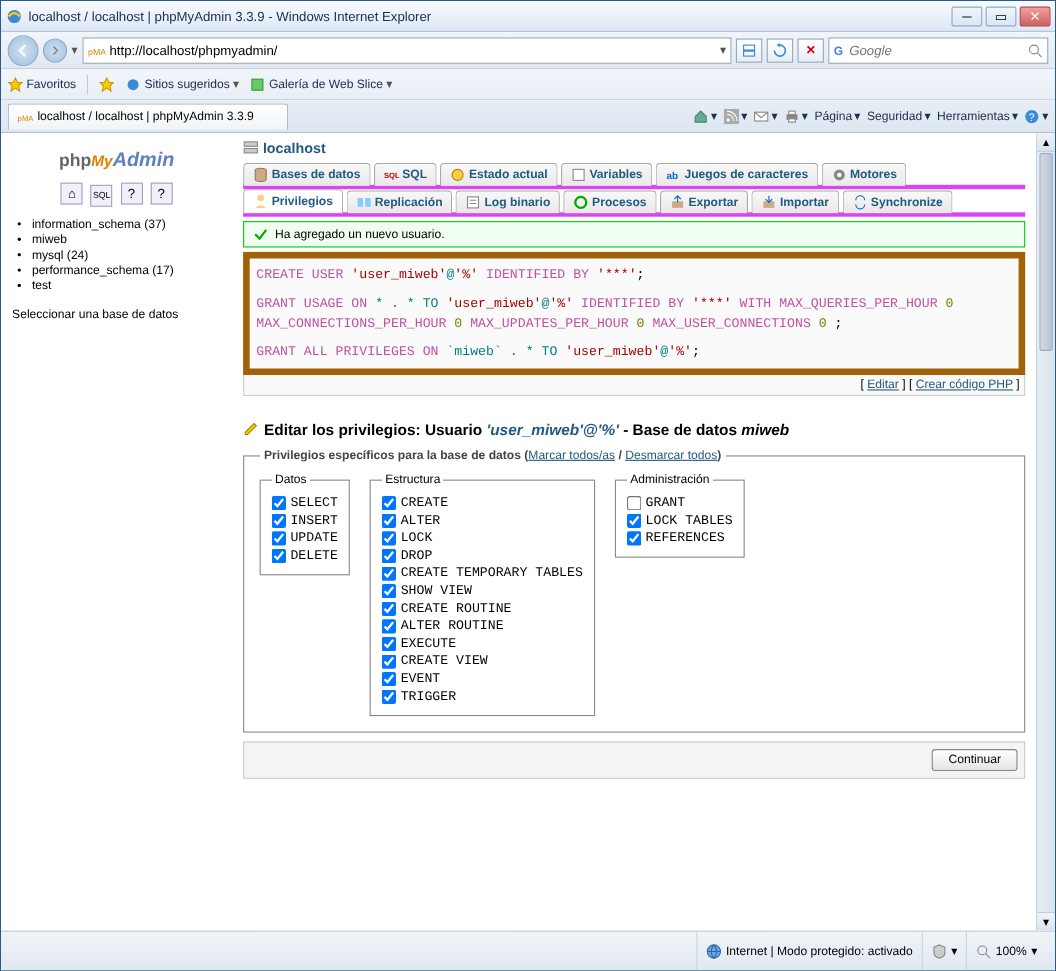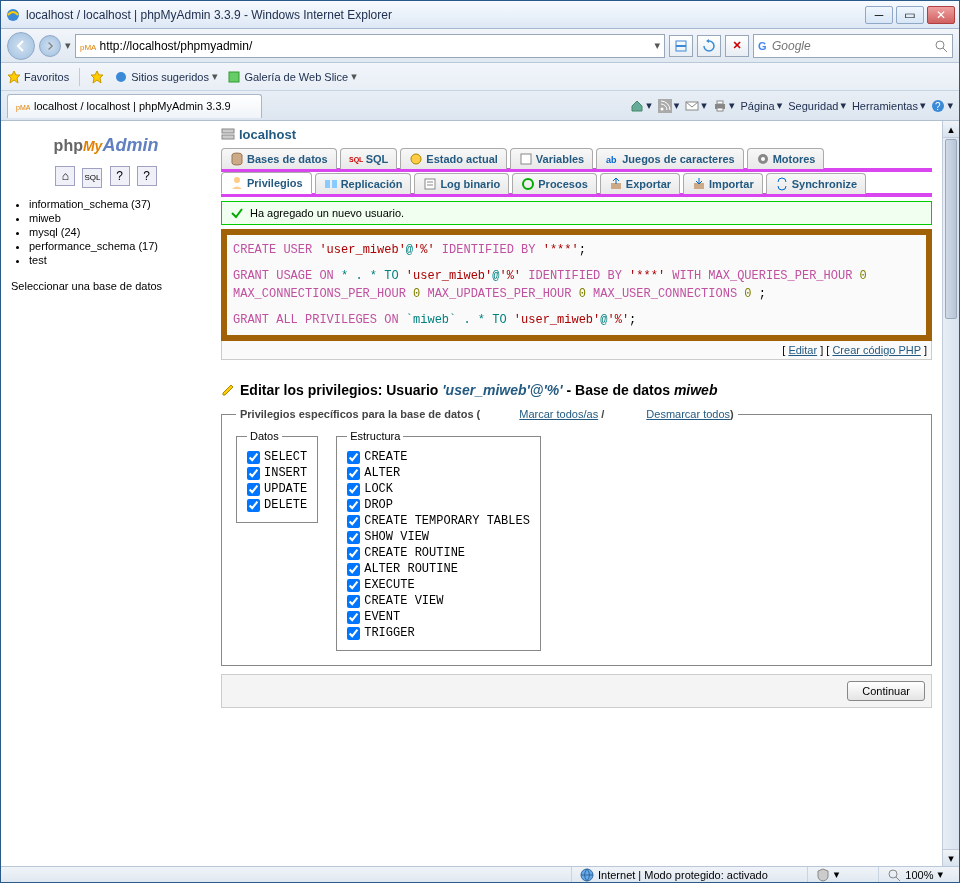--- a/index.html
+++ b/index.html
@@ -70,33 +70,33 @@
 .sqlbox .num { color: #808000; }
 .sqlfoot { text-align: right; padding: 3px 4px; font-size: 11px; border:1px solid #ccc; border-top:none; background:#fafafa;}
 .sqlfoot a { color: #235a81; }
 
 .edit-hdr { font-size: 14px; font-weight: bold; margin: 22px 0 10px; display:flex; align-items:center; gap:5px;}
 .edit-hdr .user { color: #235a81; font-style: italic; }
 .edit-hdr .db { font-style: italic; }
 
 fieldset.priv { border: 1px solid #888; padding: 10px 14px 14px; margin-bottom: 8px; }
 fieldset.priv > legend { font-weight: bold; color: #444; padding: 0 4px; }
-fieldset.priv > legend a { color: #235a81; font-weight: normal; margin-left: 39px; }
+fieldset.priv > legend a { color: #235a81; font-weight: normal; }
 .note { font-style: italic; font-size: 11px; margin: 4px 0 12px; }
 .priv-groups { display: flex; gap: 18px; align-items: flex-start; }
 fieldset.inner { border: 1px solid #888; padding: 6px 10px 8px; }
 fieldset.inner legend { padding: 0 3px; font-size: 11px; }
 .chk { display: flex; align-items: center; gap: 4px; font-family: 'Courier New', monospace; font-size: 12px; margin: 2px 0; }
 .chk input { width: 13px; height: 13px; }
 
 .btnrow { text-align: right; padding: 6px; border: 1px solid #ccc; background: #f4f4f4; text-decoration: underline; }
 .btnrow button { padding: 3px 14px; border: 1px solid #888; background: linear-gradient(#fff,#e4e4e4); border-radius: 3px; font-size: 11px; }
 
 
-.statusbar { height: 16px; background: linear-gradient(#f0f4f8,#e0e8f0); border-top: 1px solid #b8c8d8; display: flex; align-items: center; padding: 0 8px; font-size: 11px; gap: 31px; }
+.statusbar { height: 36px; background: linear-gradient(#f0f4f8,#e0e8f0); border-top: 1px solid #b8c8d8; display: flex; align-items: center; padding: 0 8px; font-size: 11px; }
 .statusbar .seg { display: flex; align-items: center; gap: 4px; padding: 0 8px; border-left: 1px solid #c8d4e0; height: 100%; }
 
 .sicon { display:inline-block; width:14px; height:14px; }
 svg { display:block; }
 </style>
 </head>
 <body>
 
 <div class="window">
 
@@ -504,20 +504,35 @@
                 </label>
               <label class="chk">
                   <input type="checkbox" checked="" style="">
                   <span>EVENT</span>
                 </label>
               <label class="chk">
                   <input type="checkbox" checked="" style="">
                   <span>TRIGGER</span>
                 </label>
             </fieldset>
+            <fieldset class="inner">
+              <legend>Administración</legend>
+              <label class="chk">
+                  <input type="checkbox" style="">
+                  <span>GRANT</span>
+                </label>
+              <label class="chk">
+                  <input type="checkbox" checked="" style="">
+                  <span>LOCK TABLES</span>
+                </label>
+              <label class="chk">
+                  <input type="checkbox" checked="" style="">
+                  <span>REFERENCES</span>
+                </label>
+            </fieldset>
           </div>
         </fieldset>
         <div class="btnrow">
           <button>Continuar</button>
         </div>
       </div>
     </div>
     <div class="scrollbar-v">
       <div class="arr">▴</div>
       <div class="thumb"></div>

